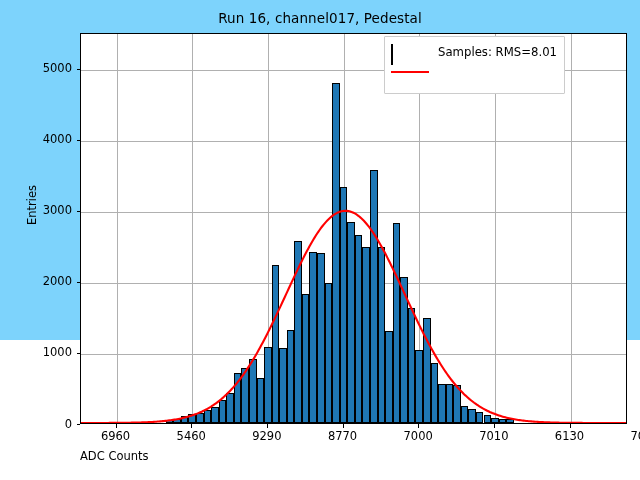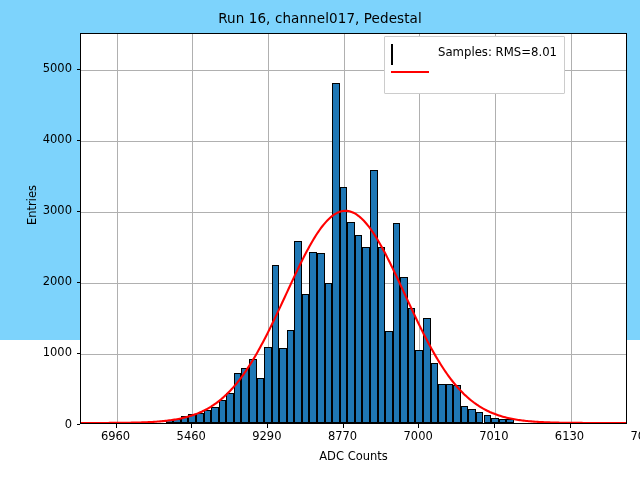--- a/index.html
+++ b/index.html
@@ -43,21 +43,21 @@
   .tick{position:absolute;background:#000;}
   .tick.x{width:1px;height:3.5px;top:424px;}
   .tick.y{height:1px;width:3.5px;left:76.5px;}
   .ticklabel{position:absolute;font-size:11.5px;color:#000;}
   .ticklabel.x{top:429px;text-align:center;width:60px;}
   .ticklabel.y{text-align:right;width:60px;left:12px;}
 
   
   #xlabel{
     position:absolute;left:80px;top:449px;width:547px;
-    text-align:center;font-size:11.5px;color:#000;
+    font-size:11.5px;color:#000;
   }
   #ylabel{
     position:absolute;left:-78px;top:198px;width:220px;
     text-align:center;font-size:11.5px;color:#000;
     transform:rotate(-90deg);transform-origin:center center;
   }
 
   
   #legend{
     position:absolute;left:384px;top:36px;

